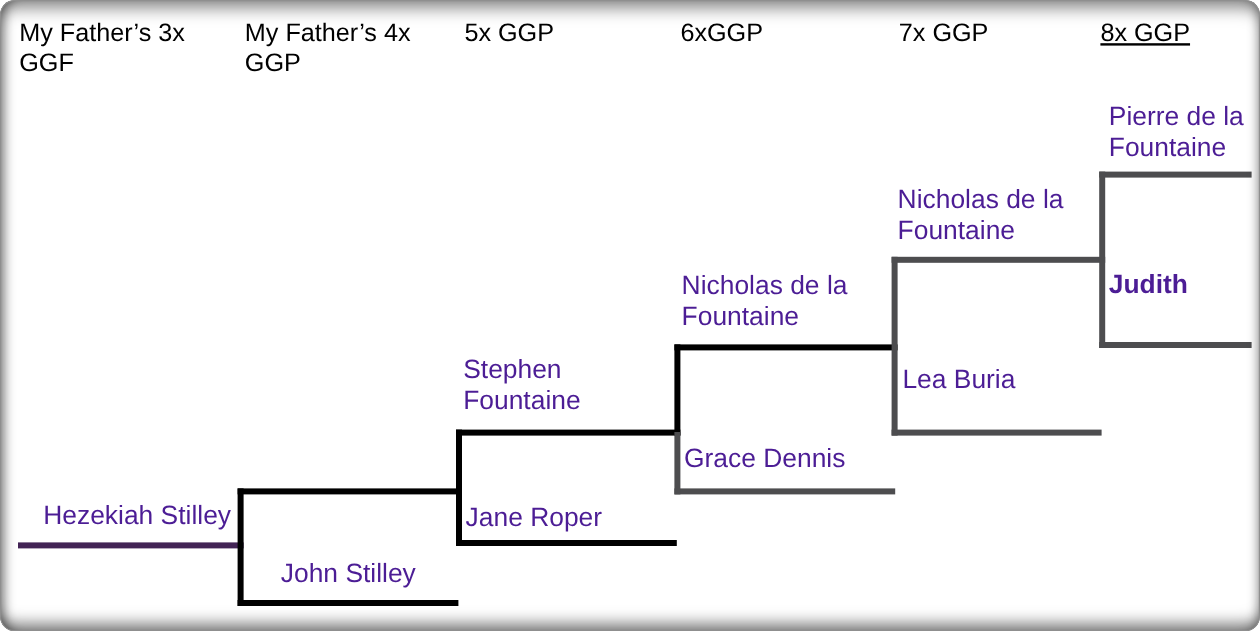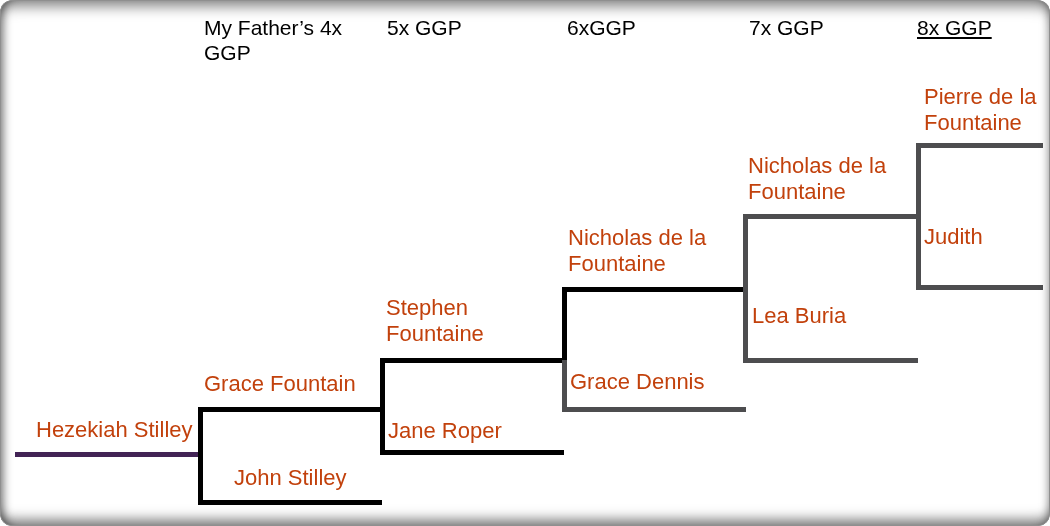--- a/index.html
+++ b/index.html
@@ -35,62 +35,62 @@
     top: 15px;
     font-size: 21px;
     line-height: 25px;
     color: #000000;
     white-space: normal;
   }
   .person {
     position: absolute;
     font-size: 22px;
     line-height: 26px;
-    color: #c2410c;
+    color: #4c1d95;
   }
   .hl {
     position: absolute;
     height: 5px;
   }
   .vl {
     position: absolute;
     width: 5px;
   }
 </style>
 </head>
 <body>
 
 <div id="stage">
   <div id="frame"></div>
+<div class="hdr" style="left: 16px; width: 175px;">My Father’s 3x GGF</div>
     <div class="hdr" style="left: 204px; width: 175px;">My Father’s 4x GGP</div>
     <div class="hdr" style="left: 387px; width: 160px;">5x GGP</div>
     <div class="hdr" style="left: 567px; width: 160px;">6xGGP</div>
     <div class="hdr" style="left: 749px; width: 160px;">7x GGP</div>
     <div class="hdr" style="left: 917px; width: 125px; text-decoration: underline;">8x GGP</div>
     <div class="person" style="left: 36px; top: 417px; width: 180px;">Hezekiah Stilley</div>
     <div class="hl" style="left: 15px; top: 452px; width: 188px; background: rgb(66, 35, 85);"></div>
-    <div class="person" style="left: 204px; top: 371px; width: 180px;">Grace Fountain</div>
     <div class="hl" style="left: 198px; top: 407px; width: 187px; background: rgb(0, 0, 0);"></div>
     <div class="person" style="left: 206px; top: 465px; width: 180px; margin-left: 28px;">John Stilley</div>
     <div class="hl" style="left: 198px; top: 500px; width: 184px; background: rgb(0, 0, 0);"></div>
     <div class="person" style="left: 386px; top: 295px; width: 115px;">Stephen Fountaine</div>
     <div class="hl" style="left: 380px; top: 358px; width: 187px; background: rgb(0, 0, 0);"></div>
     <div class="person" style="left: 388px; top: 418px; width: 180px;">Jane Roper</div>
     <div class="hl" style="left: 380px; top: 450px; width: 184px; background: rgb(0, 0, 0);"></div>
     <div class="person" style="left: 568px; top: 225px; width: 165px;">Nicholas de la Fountaine</div>
     <div class="hl" style="left: 562px; top: 287px; width: 186px; background: rgb(0, 0, 0);"></div>
     <div class="person" style="left: 570px; top: 369px; width: 180px;">Grace Dennis</div>
     <div class="hl" style="left: 562px; top: 407px; width: 184px; background: rgb(77, 77, 79);"></div>
     <div class="person" style="left: 748px; top: 153px; width: 165px;">Nicholas de la Fountaine</div>
     <div class="hl" style="left: 743px; top: 214px; width: 178px; background: rgb(77, 77, 79);"></div>
     <div class="person" style="left: 752px; top: 303px; width: 180px;">Lea Buria</div>
     <div class="hl" style="left: 743px; top: 358px; width: 175px; background: rgb(77, 77, 79);"></div>
     <div class="person" style="left: 924px; top: 84px; width: 125px;">Pierre de la Fountaine</div>
     <div class="hl" style="left: 916px; top: 143px; width: 127px; background: rgb(77, 77, 79);"></div>
-    <div class="person" style="left: 924px; top: 224px; width: 120px;">Judith</div>
+    <div class="person" style="left: 924px; top: 224px; width: 120px; font-weight: bold;">Judith</div>
     <div class="hl" style="left: 916px; top: 285px; width: 127px; background: rgb(77, 77, 79);"></div>
     <div class="vl" style="left: 198px; top: 407px; height: 98px; background: rgb(0, 0, 0);"></div>
     <div class="vl" style="left: 380px; top: 358px; height: 97px; background: rgb(0, 0, 0);"></div>
     <div class="vl" style="left: 562px; top: 287px; height: 76px; background: rgb(0, 0, 0);"></div>
     <div class="vl" style="left: 562px; top: 360px; height: 52px; background: rgb(77, 77, 79);"></div>
     <div class="vl" style="left: 743px; top: 214px; height: 149px; background: rgb(77, 77, 79);"></div>
     <div class="vl" style="left: 916px; top: 143px; height: 147px; background: rgb(77, 77, 79);"></div>
   </div>
 
 </body></html>

